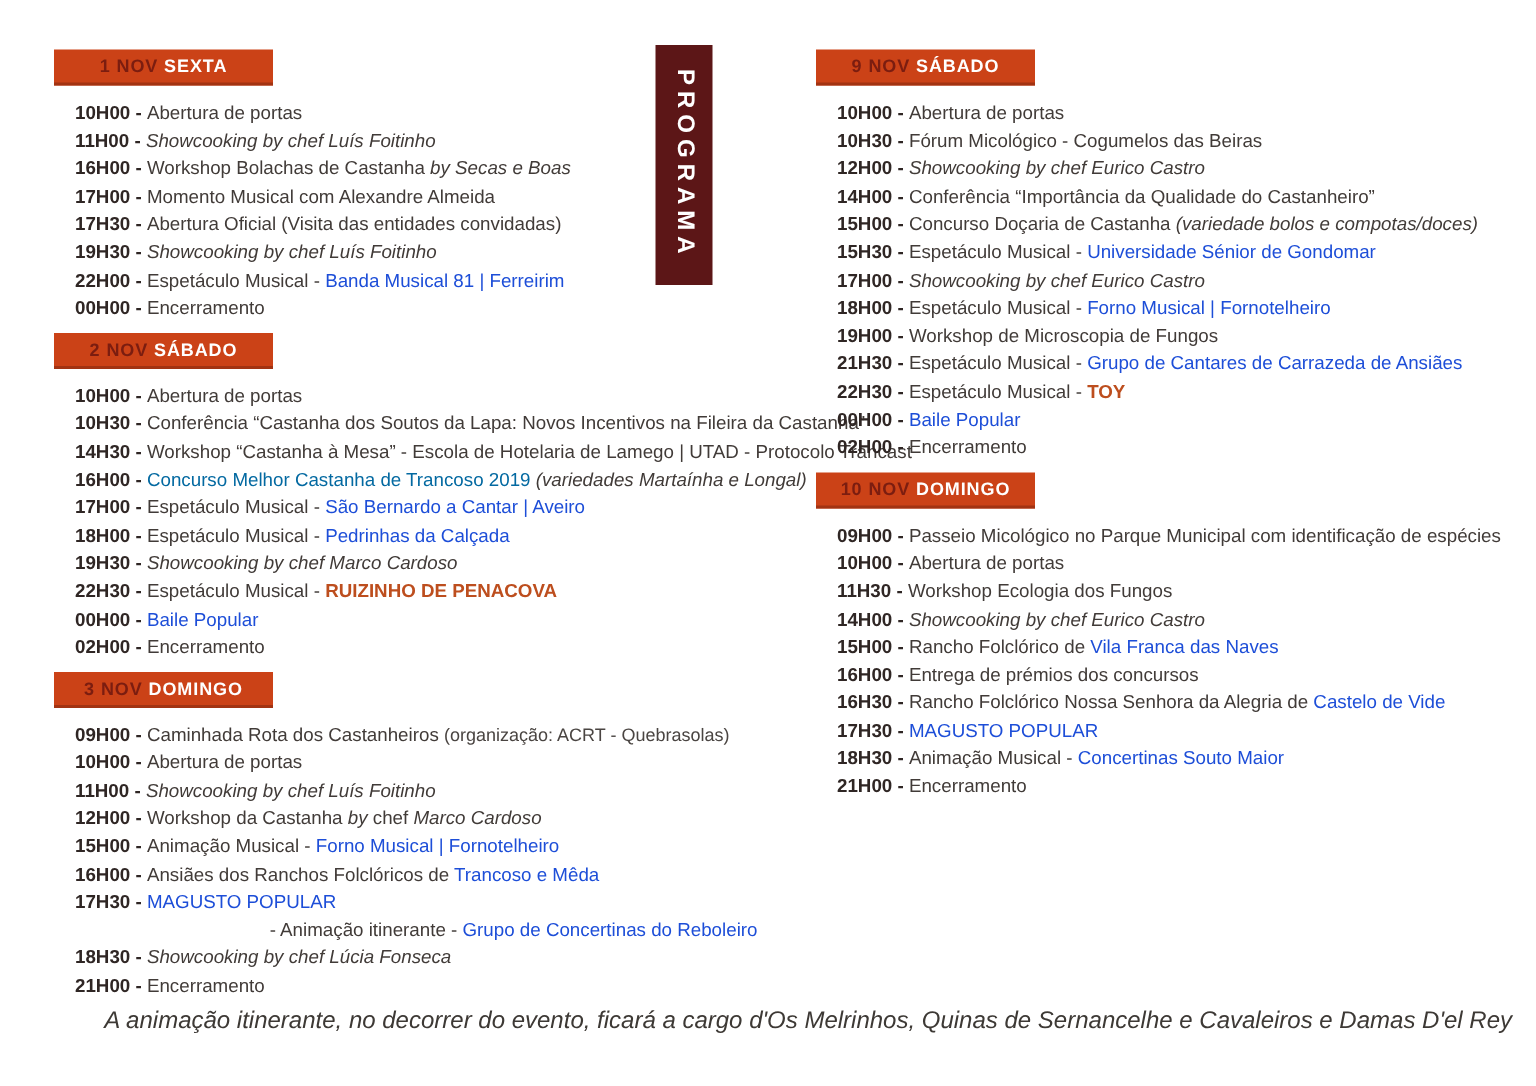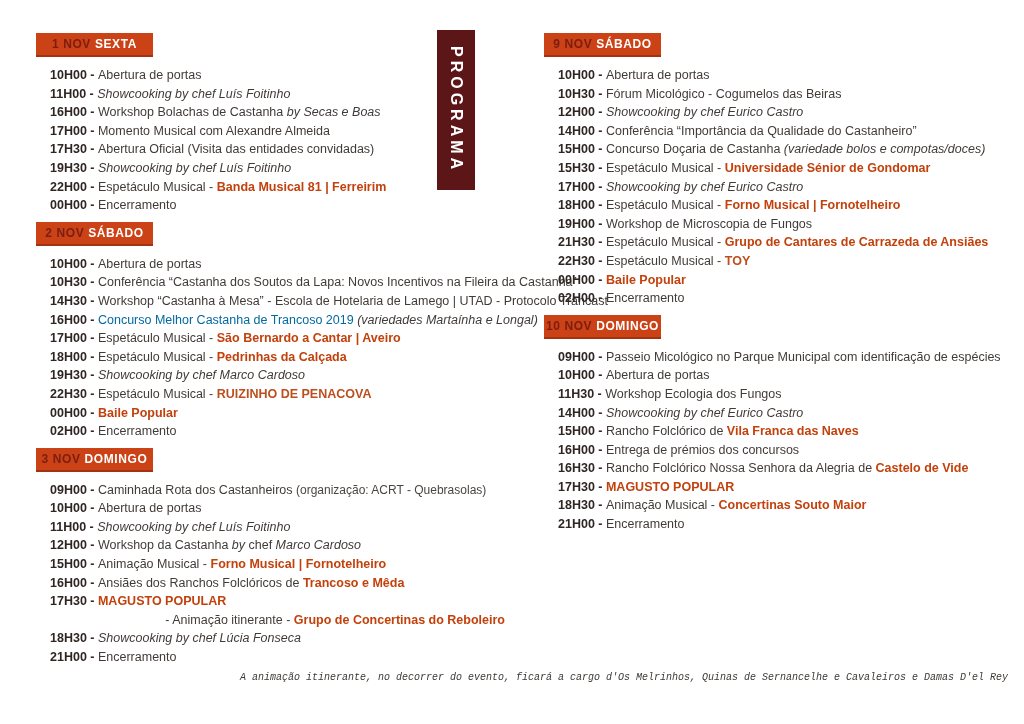--- a/index.html
+++ b/index.html
@@ -10,21 +10,21 @@
     position:relative;overflow:hidden;
     color:#413b38;
   }
   .page{position:absolute;inset:0;}
 
   .col{position:absolute;top:33px;}
   .col-left{left:30px;width:475px;}
   .col-right{left:538px;width:478px;}
 
   .header-box{
-    width:117px;height:22px;line-height:22px;
+    width:146px;height:22px;line-height:22px;
     background:#cb4217;
     border-bottom:2px solid #a23312;
     text-align:center;
     font-weight:bold;
     font-size:12px;
     letter-spacing:.6px;
     margin:0 0 9px 6px;
     white-space:nowrap;
   }
   .header-box + .rows{margin-bottom:0;margin-left:20px;}
@@ -34,21 +34,21 @@
 
   .row{
     height:18.6px;line-height:18.6px;
     font-size:12.5px;
     white-space:nowrap;
   }
   .row.indent{padding-left:62px;text-align:right;}
   .time{font-weight:bold;color:#2f2624;}
   .seg{color:#413b38;}
   .seg.it{font-style:italic;}
-  .seg.b{font-weight:bold;color:#c2410c;}
+  .seg.b{font-weight:normal;color:#1d4ed8;}
   .seg.accent{font-weight:bold;color:#bd4e1e;}
   .seg.gray{color:#0369a1;}
   .seg.small{font-size:12px;color:#4a4542;}
 
   .banner{
     position:absolute;left:437px;top:30px;
     width:38px;height:160px;
     background:#5c1617;
     color:#ffffff;
     writing-mode:vertical-rl;
@@ -56,25 +56,24 @@
     font-weight:bold;
     font-size:16px;
     letter-spacing:4px;
     line-height:38px;
     font-family:"Liberation Sans","DejaVu Sans",sans-serif;
   }
 
   .footer-note{
     position:absolute;
     top:672px;right:16px;
-    font-size:10px;
+    font-size:16px;
     font-style:italic;
     color:#3d3935;
     white-space:nowrap;
-    font-family:Liberation Mono, monospace;
   }
 </style>
 </head>
 <body>
 
 <div class="page">
 
   <div class="col col-left">
       <div class="section">
         <div class="header-box"><span class="hdr-day">1 NOV </span><span class="hdr-weekday">SEXTA</span></div>

